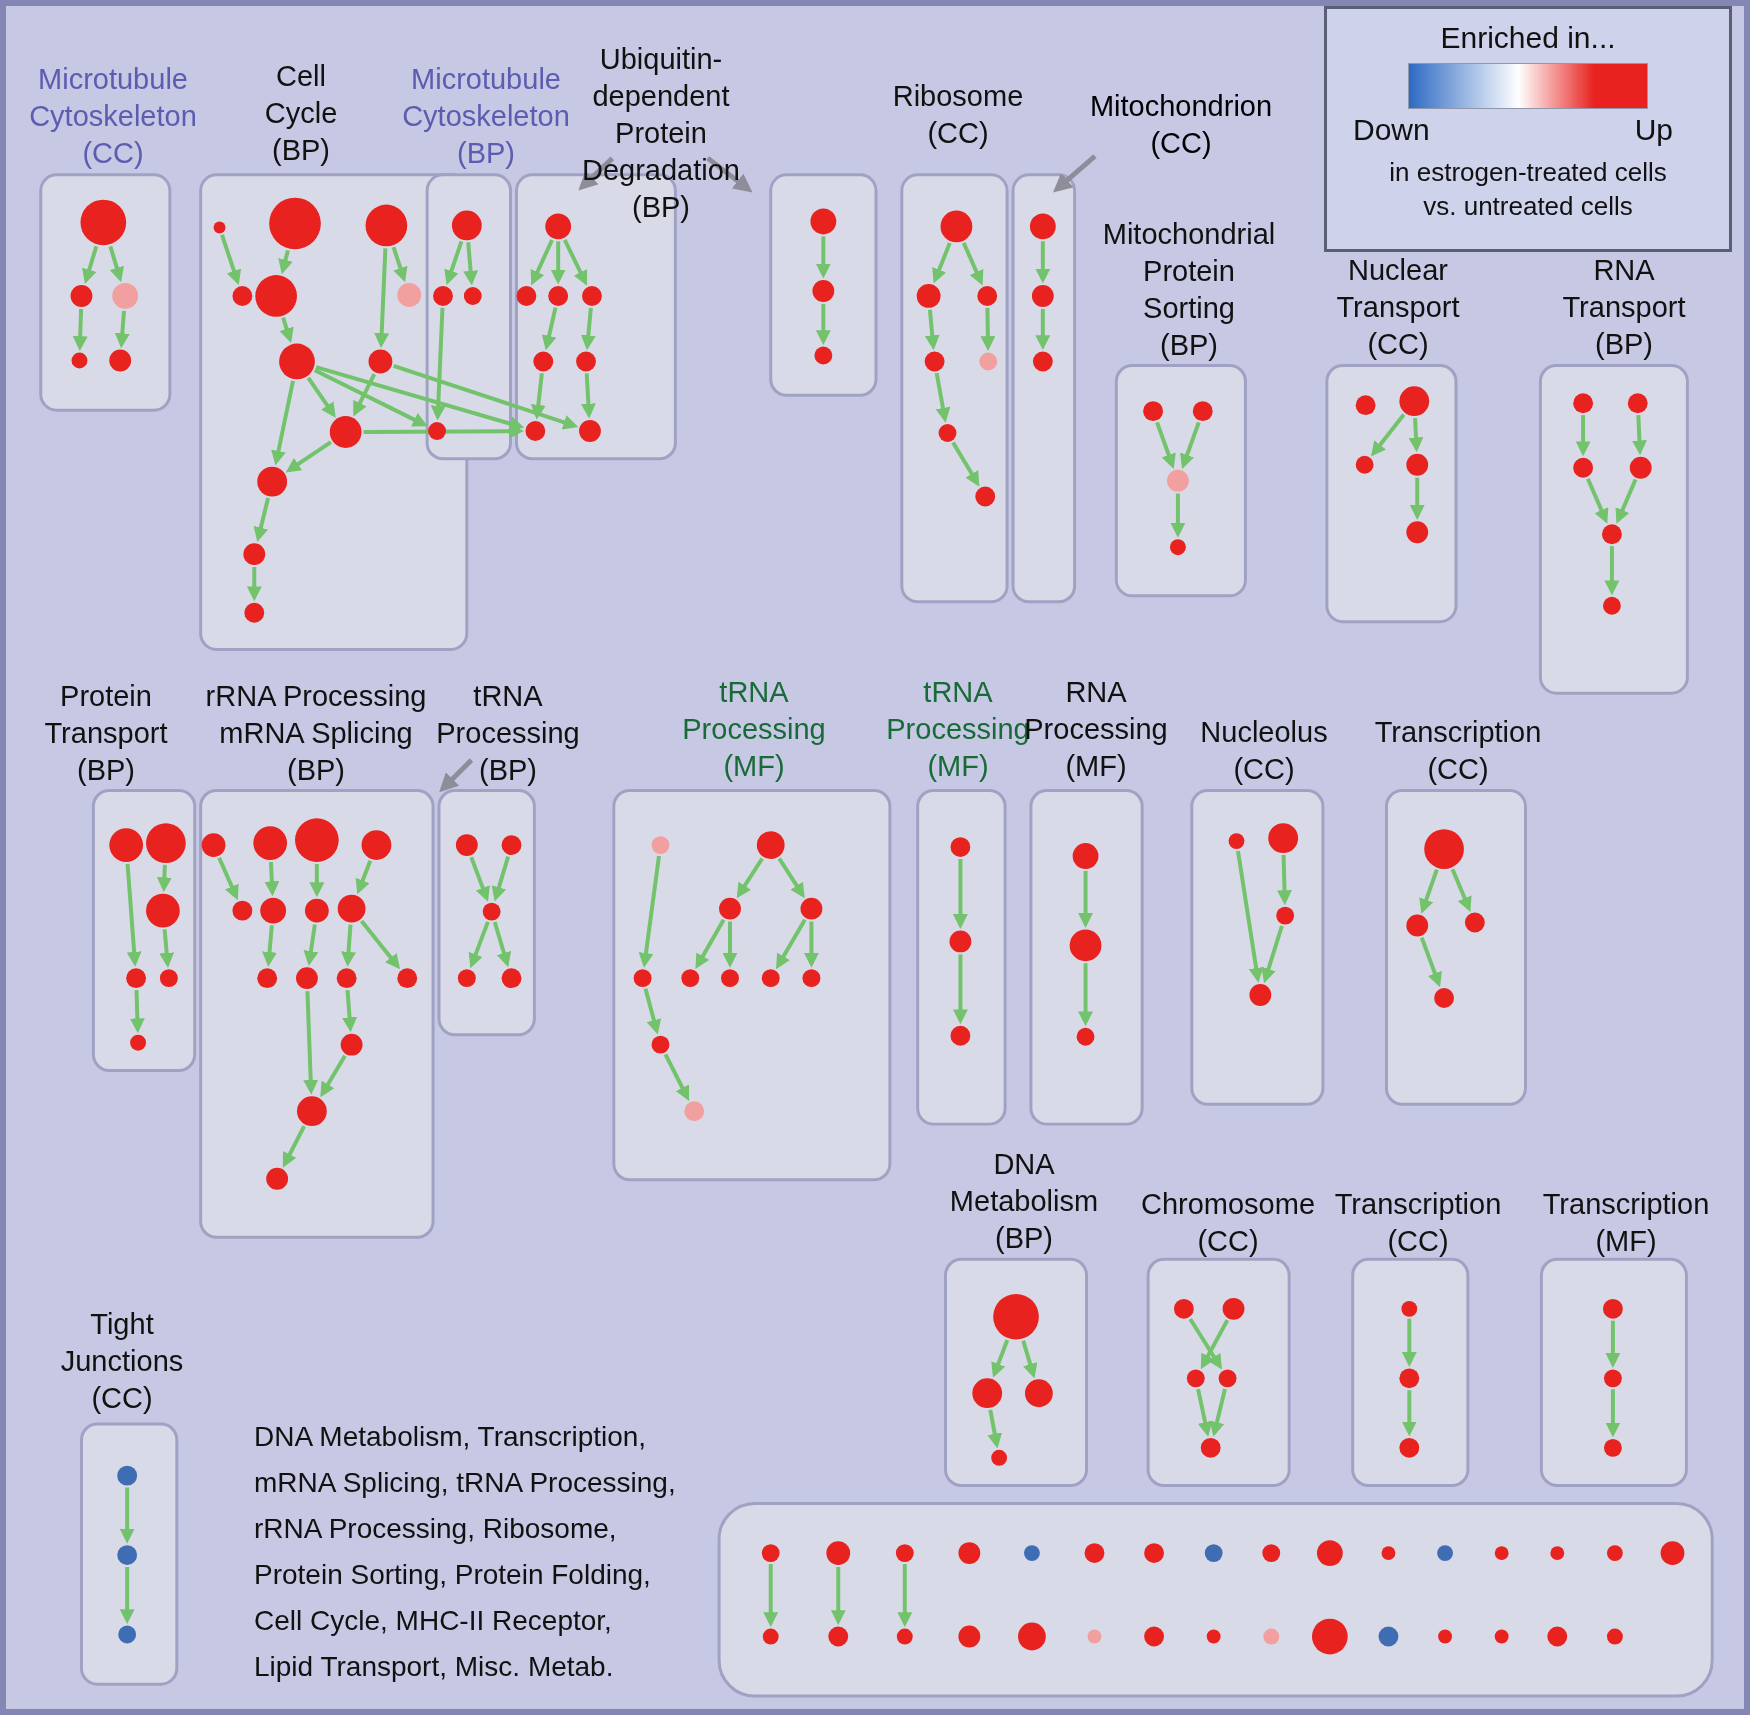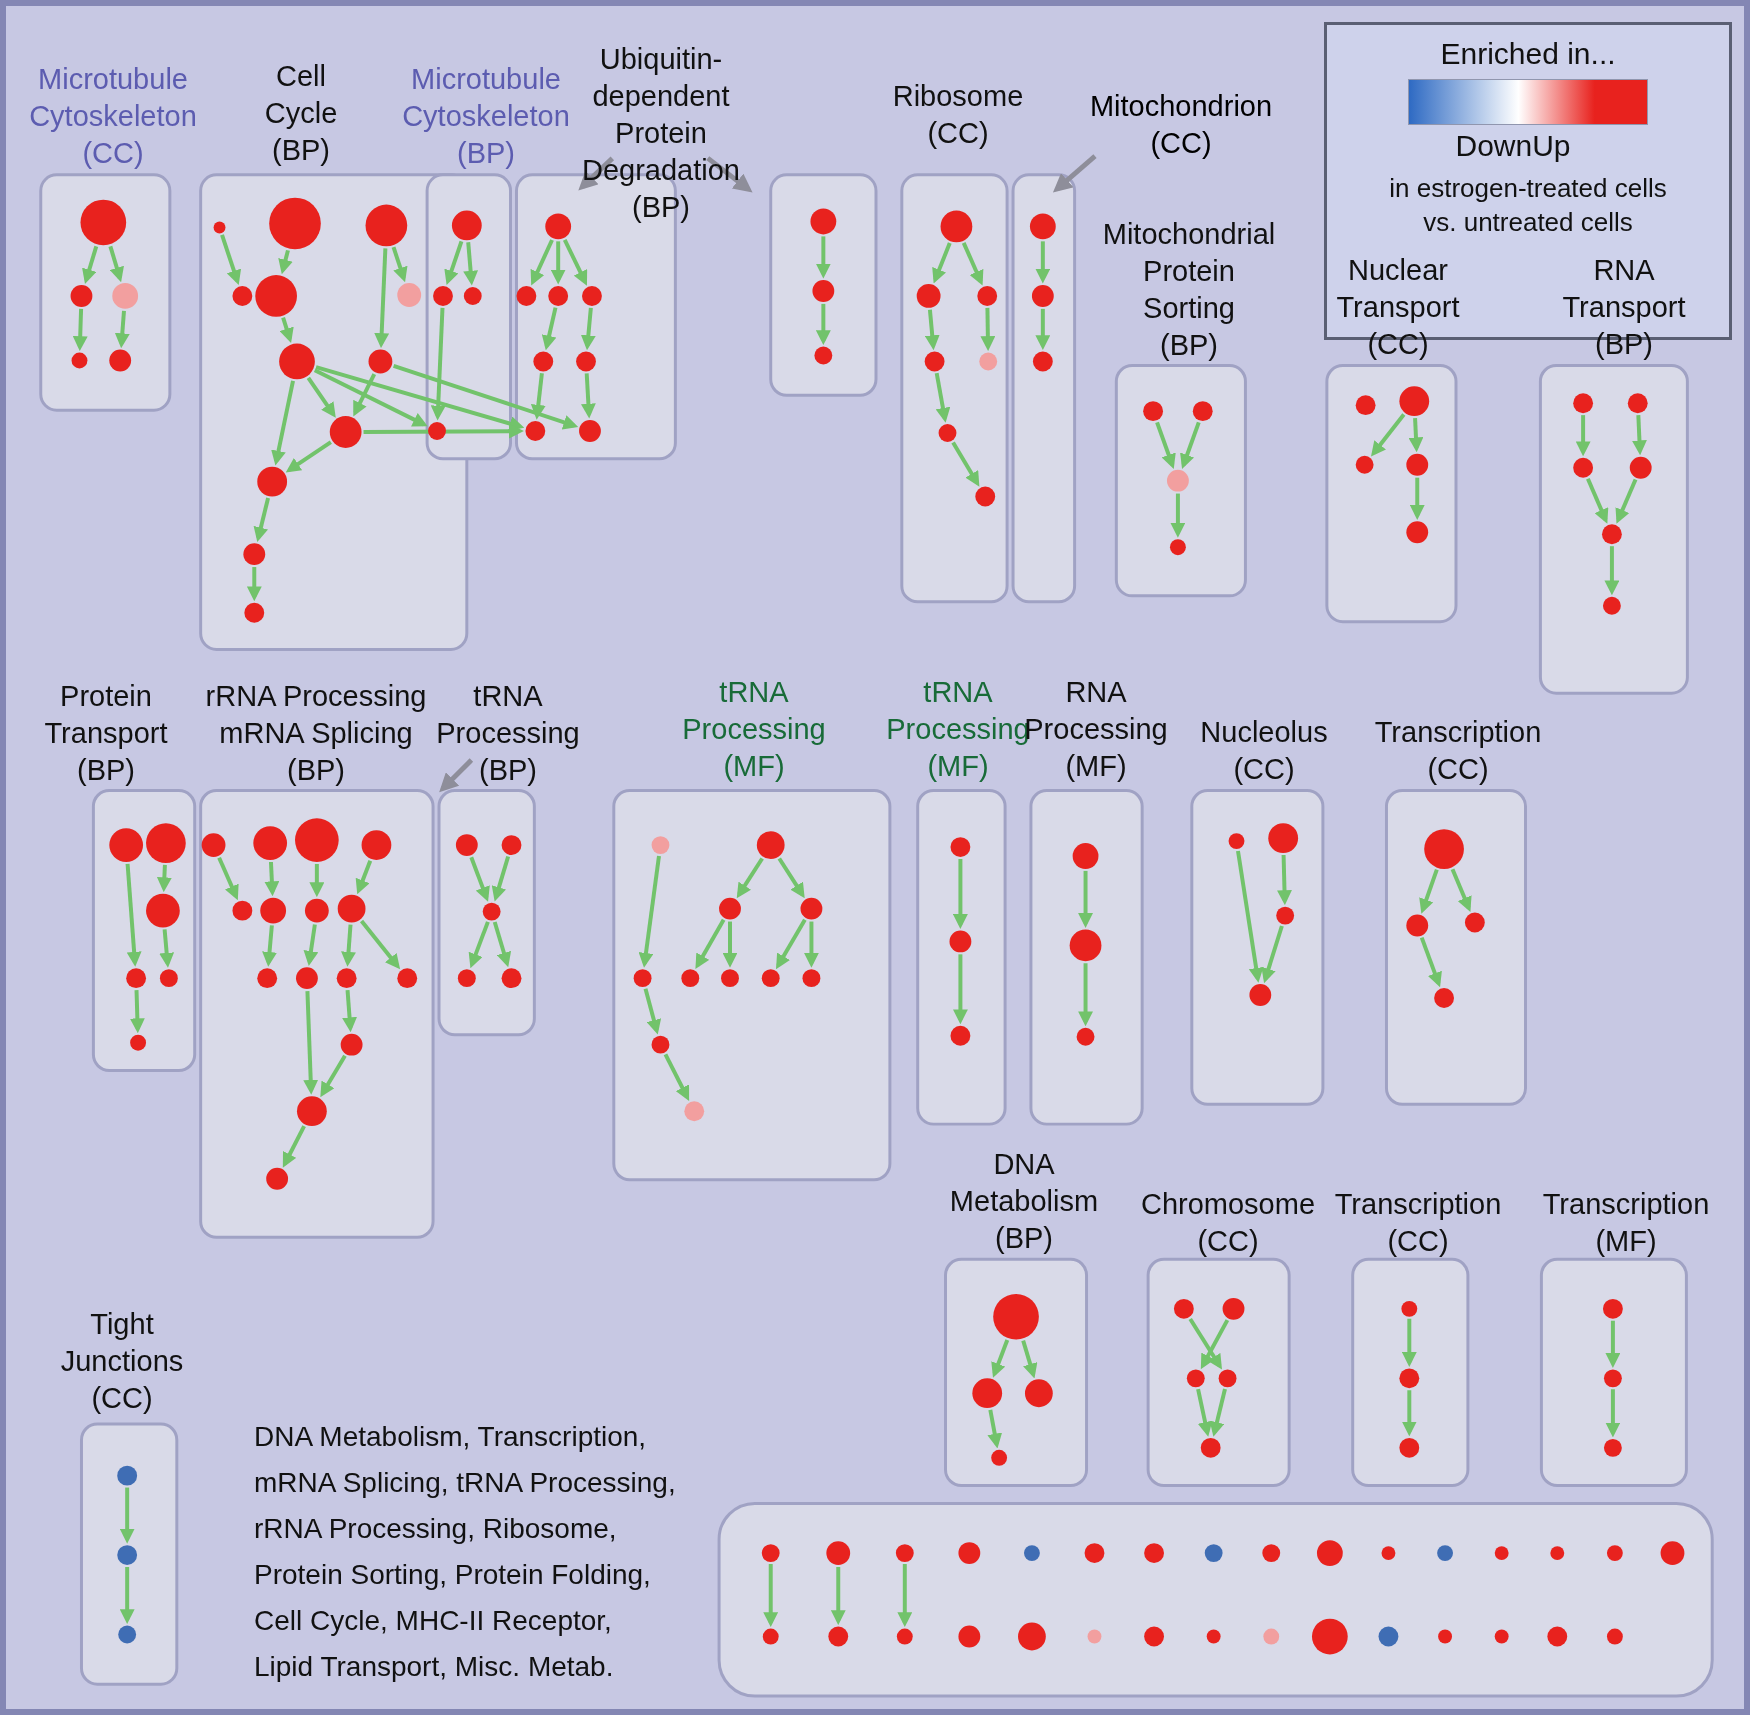--- a/index.html
+++ b/index.html
@@ -1,24 +1,24 @@
 <!DOCTYPE html>
 <html><head>
 <meta charset="utf-8">
 <style>
   * { margin:0; padding:0; box-sizing:border-box; }
   body { background:#ffffff; font-family:"Liberation Sans", sans-serif; }
   #stage { position:relative; width:1750px; height:1715px; border:6px solid #8487b4; overflow:hidden; }
   #diagram { position:absolute; left:0; top:0; width:100%; height:100%; }
   .cluster-label { position:absolute; transform:translateX(-50%); white-space:pre; text-align:center;
                    font-size:29px; line-height:37px; font-weight:400; }
-  #legend { position:absolute; left:1318px; top:16px; width:408px; height:318px; border:3px solid #5a5f73; text-align:center; }
+  #legend { position:absolute; left:1318px; top:0; width:408px; height:246px; border:3px solid #5a5f73; text-align:center; }
   .legend-title { font-size:30px; margin-top:12px; color:#111; }
   #legend-gradient { width:240px; height:46px; margin:8px auto 0; border:1px solid #9096ae; }
-  .legend-ends { display:flex; justify-content:center; padding:4px 56px 0 26px; font-size:30px; color:#111; }
+  .legend-ends { display:flex; justify-content:space-between; padding:4px 56px 0 26px; font-size:30px; color:#111; }
   .legend-context { font-size:26px; line-height:34px; color:#111; }
   .mt8 { margin-top:8px; }
   #footnote { position:absolute; left:248px; top:1408px; white-space:pre; font-size:28px; line-height:46px; color:#111; }
 </style>
 </head>
 <body>
 
 <div id="stage" style="background: rgb(199, 200, 227); border-color: rgb(132, 135, 180);">
   <svg id="diagram" viewBox="0 0 1750 1715" preserveAspectRatio="none">
       <defs>

